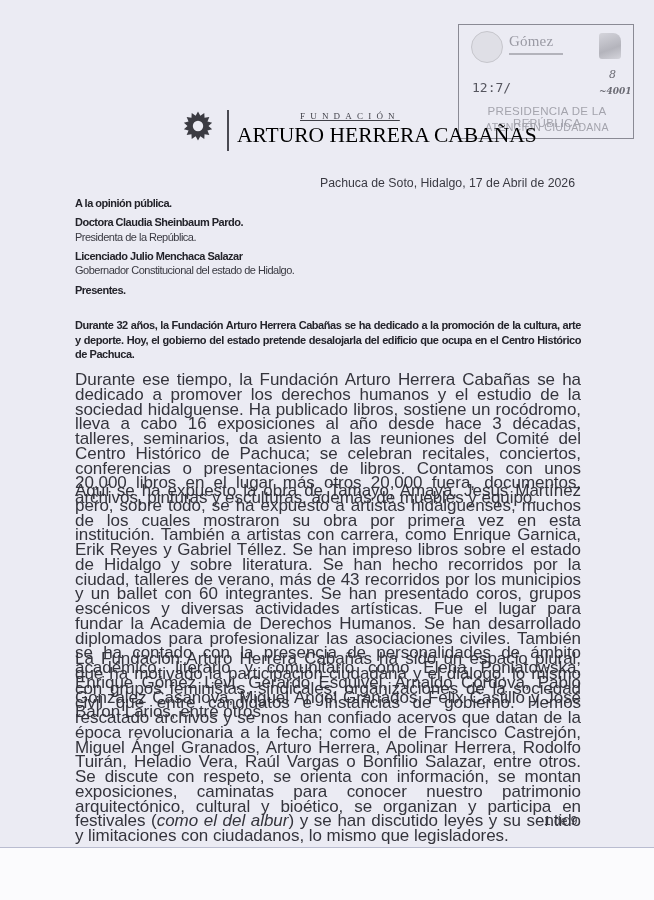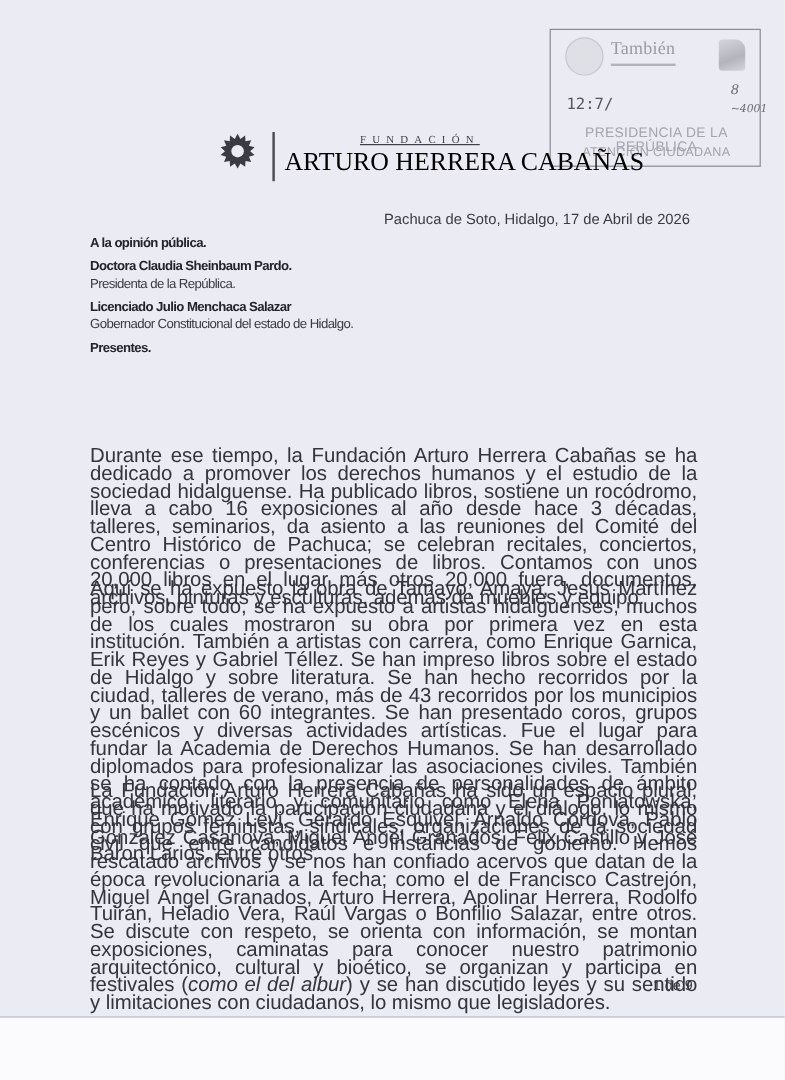--- a/index.html
+++ b/index.html
@@ -41,22 +41,22 @@
   }
   .stamp-date {
     position: absolute; left: 60px; top: 54px; font-family: "DejaVu Sans Mono", monospace;
     font-size: 14px; color: #55555e; letter-spacing: 0.5px;
   }
   .stamp-hand1 {
     position: absolute; left: 150px; top: 43px; font-family: "DejaVu Serif", serif;
     font-style: italic; font-size: 11px; color: #6b6b74;
   }
   .stamp-hand2 {
-    position: absolute; left: 150px; top: 61px; font-family: "DejaVu Serif", serif;
-    font-style: italic; font-size: 9px; color: #6b6b74;
+    position: absolute; left: 140px; top: 61px; font-family: "DejaVu Serif", serif;
+    font-style: italic; font-size: 9px; color: #6b6b74; font-weight: bold;
   }
   .stamp-office {
     position: absolute; left: 0; width: 176px; text-align: center;
     font-size: 11.5px; color: #a4a4ad; letter-spacing: 0.3px; font-weight: normal;
   }
   .stamp-office.l1 { top: 80px; }
   .stamp-office.l2 { top: 96px; font-size: 10.5px; }
 
   
   .logo-icon { position: absolute; left: 183px; top: 111px; width: 30px; height: 30px; }
@@ -96,21 +96,21 @@
     position: absolute; left: 544px; top: 814px; font-size: 12px; color: #3a3a42;
   }
 </style>
 </head>
 <body>
 
 <div class="page">
 
   <div class="stamp">
     <div class="stamp-seal"></div>
-    <div class="stamp-country">También</div>
+    <div class="stamp-country">Gómez</div>
     <div class="stamp-country-sub"></div>
     <div class="stamp-emblem"></div>
     <div class="stamp-time">12:7/</div>
     <div class="stamp-hand1">8</div>
     <div class="stamp-hand2">~4001</div>
     <div class="stamp-office l1">PRESIDENCIA DE LA REPÚBLICA</div>
     <div class="stamp-office l2">ATENCIÓN CIUDADANA</div>
   </div>
 
   <svg class="logo-icon" viewBox="-15 -15 30 30">
@@ -123,19 +123,20 @@
 
   <div class="date-line">Pachuca de Soto, Hidalgo, 17 de Abril de 2026</div>
 
   <div class="addr b" style="top:197px">A la opinión pública.</div>
   <div class="addr b" style="top:216px">Doctora Claudia Sheinbaum Pardo.</div>
   <div class="addr n" style="top:231px">Presidenta de la República.</div>
   <div class="addr b" style="top:250px">Licenciado Julio Menchaca Salazar</div>
   <div class="addr n" style="top:264px">Gobernador Constitucional del estado de Hidalgo.</div>
   <div class="addr b" style="top:284px">Presentes.</div>
 
+  <div class="intro">Durante 32 años, la Fundación Arturo Herrera Cabañas se ha dedicado a la promoción de la cultura, arte y deporte. Hoy, el gobierno del estado pretende desalojarla del edificio que ocupa en el Centro Histórico  de Pachuca.</div>
 
   <div class="para p1">Durante ese tiempo, la Fundación Arturo Herrera Cabañas se ha dedicado a promover los derechos humanos y el estudio de la sociedad hidalguense. Ha publicado libros, sostiene un rocódromo, lleva a cabo 16 exposiciones al año desde hace 3 décadas, talleres, seminarios, da asiento a las reuniones del Comité del Centro Histórico de Pachuca; se celebran recitales, conciertos, conferencias o presentaciones de libros. Contamos con unos 20,000 libros en el lugar más otros 20,000 fuera, documentos, archivos, pinturas y esculturas, además de muebles y equipo.</div>
   <div class="para p2">Aquí se ha expuesto la obra de Tamayo, Amaya, Jesús Martínez pero, sobre todo, se ha expuesto a artistas hidalguenses, muchos de los cuales mostraron su obra por primera vez en esta institución. También a artistas con carrera, como Enrique Garnica, Erik Reyes y Gabriel Téllez. Se han impreso libros sobre el estado de Hidalgo y sobre literatura. Se han hecho recorridos por la ciudad, talleres de verano, más de 43 recorridos por los municipios y un ballet con 60 integrantes. Se han presentado coros, grupos escénicos y diversas actividades artísticas. Fue el lugar para fundar la Academia de Derechos Humanos. Se han desarrollado diplomados para profesionalizar las asociaciones civiles. También se ha contado con la presencia de personalidades de ámbito académico, literario y comunitario como Elena Poniatowska, Enrique Gómez Levi, Gerardo Esquivel, Arnaldo Córdova, Pablo Gonzalez Casanova, Miguel Angel Granados, Felix Castillo y José Baron Larios, entre otros.</div>
   <div class="para p3"><span>La Fundación Arturo Herrera Cabañas ha sido un espacio plural, que ha motivado la participación ciudadana y el diálogo, lo mismo con grupos feministas, sindicales, organizaciones de la sociedad civil que entre candidatos e instancias de gobierno. Hemos rescatado archivos y se nos han confiado acervos que datan de la época revolucionaria a la fecha; como el de Francisco Castrejón, Miguel Ángel Granados, Arturo Herrera, Apolinar Herrera, Rodolfo Tuirán, Heladio Vera, Raúl Vargas o Bonfilio Salazar, entre otros. Se discute con respeto, se orienta con información, se montan exposiciones, caminatas para conocer nuestro patrimonio arquitectónico, cultural y bioético, se organizan y participa en festivales (</span><em>como el del albur</em><span>) y se han discutido leyes y su sentido y limitaciones con ciudadanos, lo mismo que legisladores.</span></div>
 
   <div class="page-num">1 de 9</div>
 </div>
 
 </body></html>

